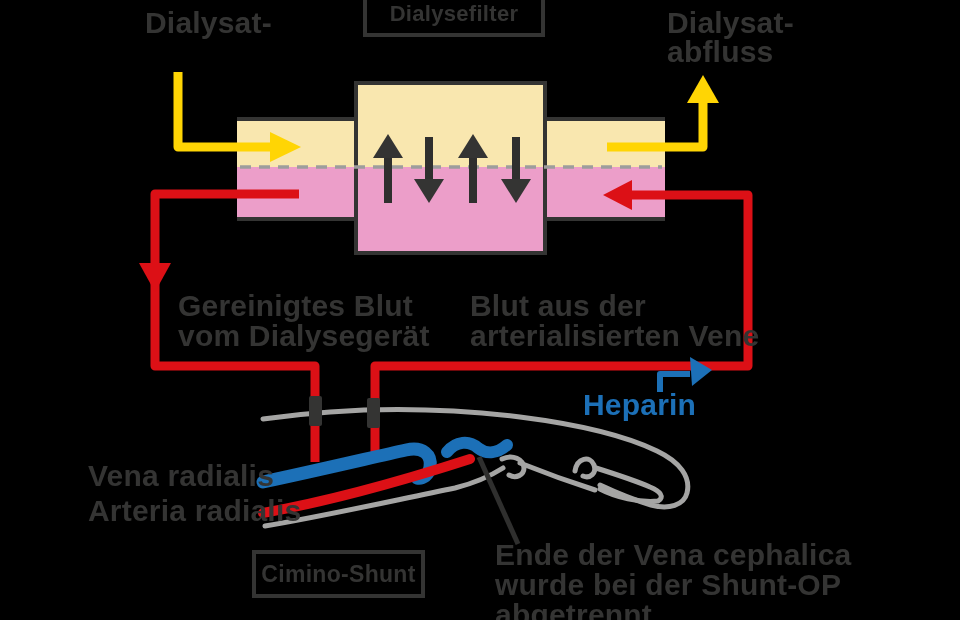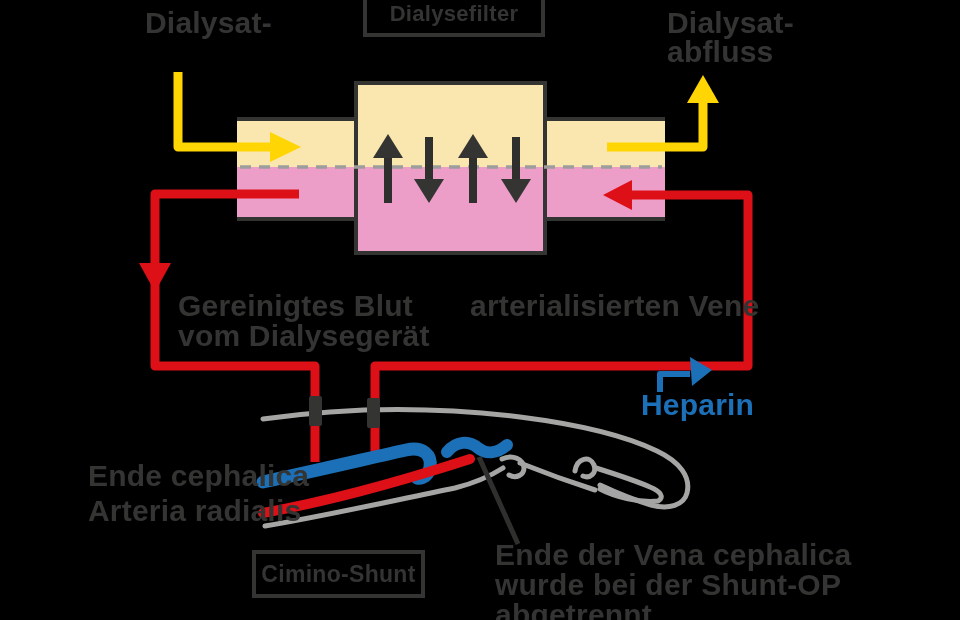--- a/index.html
+++ b/index.html
@@ -118,26 +118,27 @@
     <div>Dialysat-</div>
     <div>abfluss</div>
   </div>
 
   <div class="lbl" style="left:178px; top:291px; line-height:30px;">
     <div>Gereinigtes Blut</div>
     <div>vom Dialysegerät</div>
   </div>
 
   <div class="lbl" style="left:470px; top:291px; line-height:30px;">
+    <div>Blut aus der</div>
     <div>arterialisierten Vene</div>
   </div>
 
-  <div class="lbl blue" style="left:641px; top:390px;"><span>Heparin</span></div>
+  <div class="lbl blue" style="left:583px; top:390px;"><span>Heparin</span></div>
 
-  <div class="lbl" style="left:88px; top:461px;"><span>Ende cephalica</span></div>
+  <div class="lbl" style="left:88px; top:461px;"><span>Vena radialis</span></div>
 
   <div class="lbl" style="left:88px; top:496px;"><span>Arteria radialis</span></div>
 
   <div class="framed" style="left:252px; top:550px; width:173px; height:48px; font-size:23px;">
     <span>Cimino-Shunt</span>
   </div>
 
   <div class="lbl" style="left:495px; top:540px; line-height:30px;">
     <div>Ende der Vena cephalica</div>
     <div>wurde bei der Shunt-OP</div>

